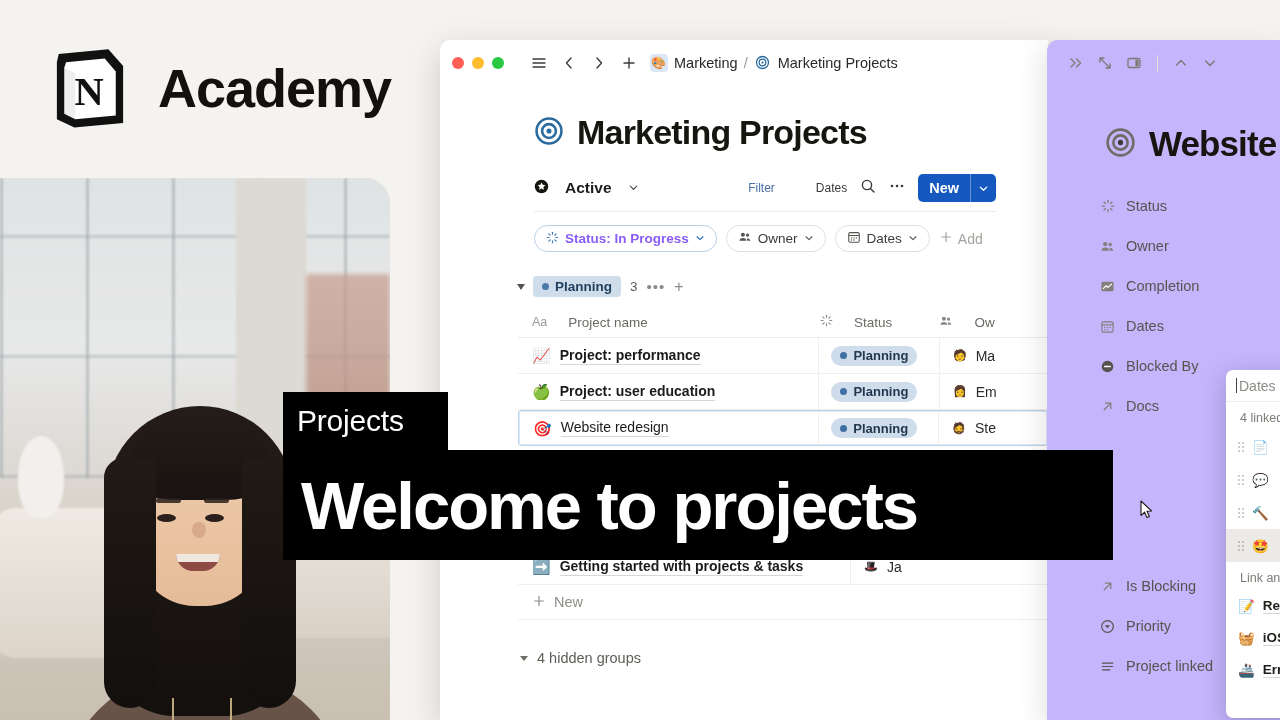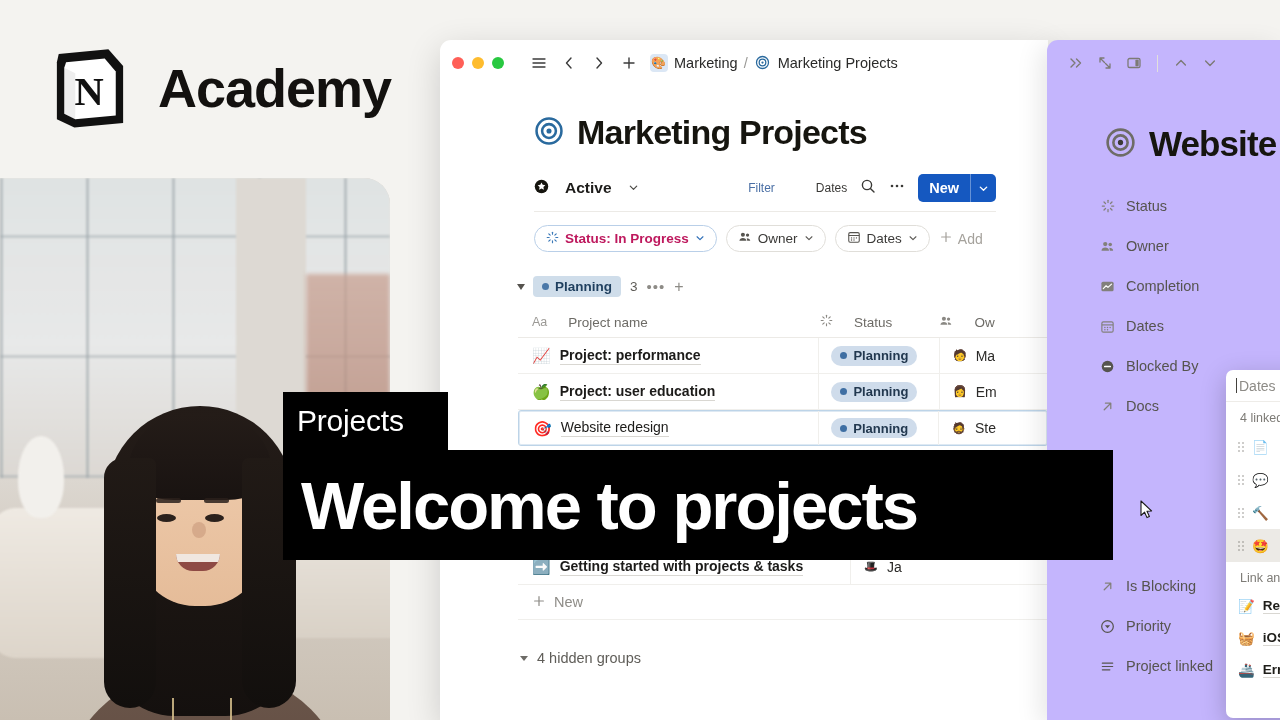--- a/index.html
+++ b/index.html
@@ -97,21 +97,21 @@
   .vb-right{margin-left:auto;display:flex;align-items:center;gap:13px;}
   .vb-link{font-size:12px;color:#4a6fa5;margin-left:28px;}
   .newbtn{display:flex;align-items:center;background:#1558c0;border-radius:5px;overflow:hidden;height:28px;}
   .newbtn .lbl{color:#fff;font-size:14.5px;font-weight:700;padding:0 11px;}
   .newbtn .div{width:1px;height:28px;background:rgba(255,255,255,.35);}
   .newbtn .car{padding:0 7px;color:#fff;display:flex;align-items:center;}
 
   .filterrow{display:flex;align-items:center;gap:9px;margin:13px 0 0 94px;}
   .chip{display:flex;align-items:center;gap:6px;border:1px solid #e0ded9;border-radius:15px;
     height:25px;padding:0 11px;font-size:13.5px;color:#3b3a38;background:#fff;white-space:nowrap;}
-  .chip.sel{border-color:#b9cfe8;color:#be185d;font-weight:700;justify-content:flex-end;}
+  .chip.sel{border-color:#b9cfe8;color:#8b5cf6;font-weight:700;justify-content:flex-end;}
   .addf{display:flex;align-items:center;gap:5px;font-size:14px;color:#a5a29c;white-space:nowrap;}
 
   .grouphdr{display:flex;align-items:center;gap:9px;margin:24px 0 0 78px;}
   .tri{width:0;height:0;border-left:6px solid #55534e;border-top:4.5px solid transparent;
     border-bottom:4.5px solid transparent;transform:rotate(90deg);}
   .gpill{display:flex;align-items:center;gap:6px;background:#cfddea;border-radius:4px;
     height:21px;padding:0 9px;font-size:13.5px;font-weight:700;color:#1f3f5e;}
   .gdot{width:7px;height:7px;border-radius:50%;background:#4a78a8;}
   .gcount{font-size:13.5px;color:#5d5b56;}
   .gmore{color:#8d8b86;font-size:15px;letter-spacing:1px;}

